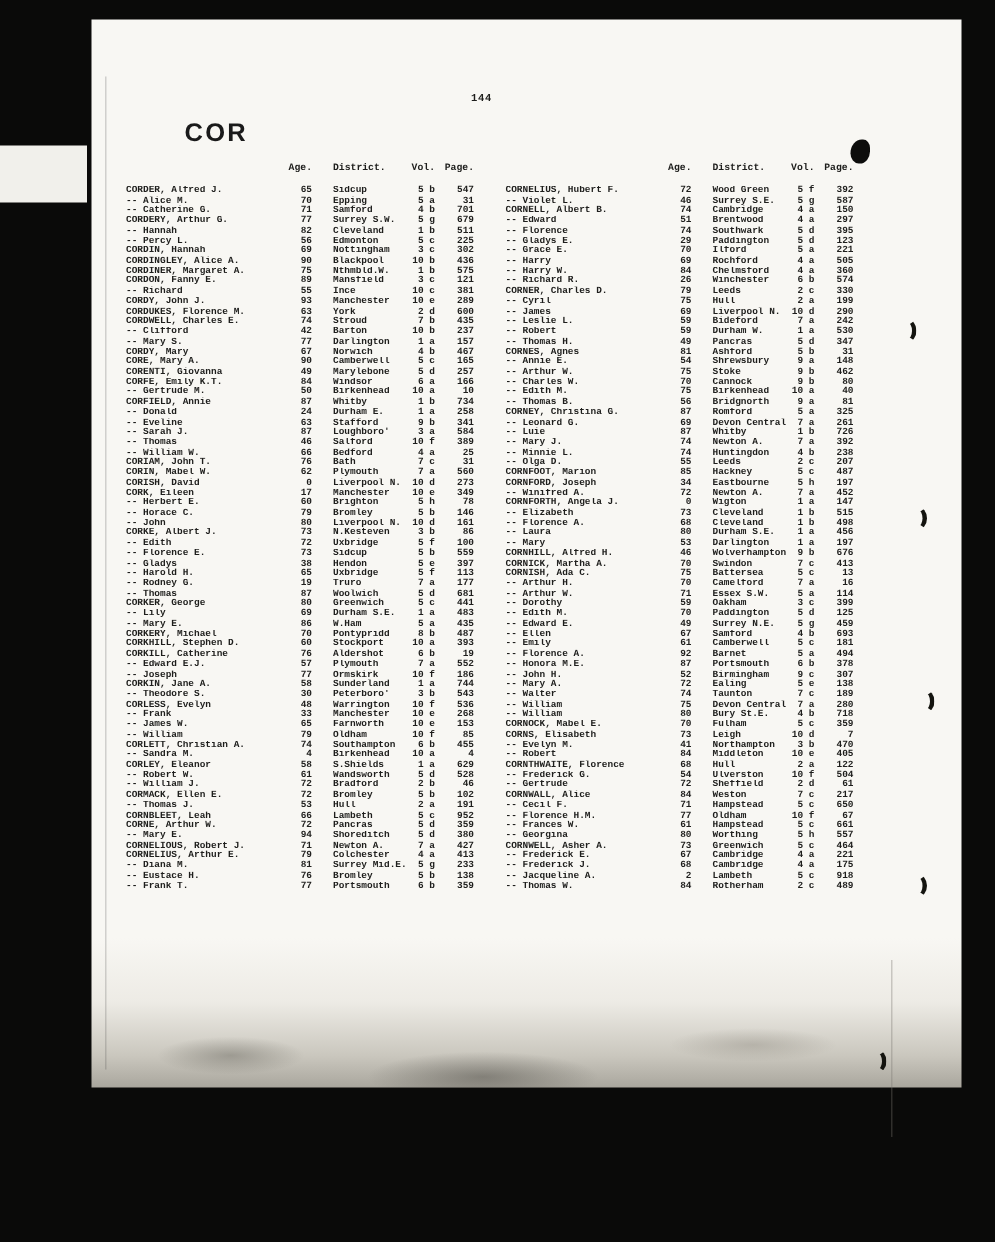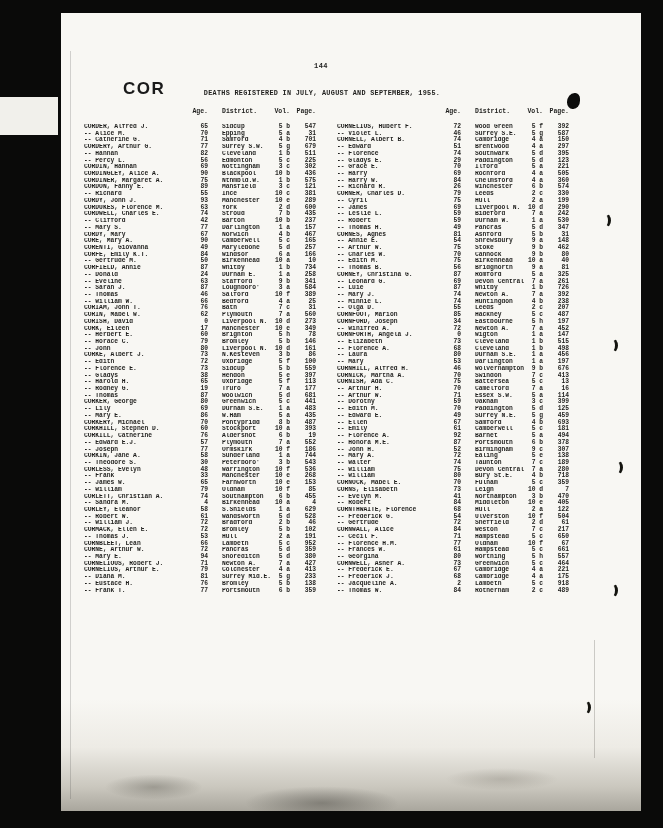--- a/index.html
+++ b/index.html
@@ -3,21 +3,21 @@
 <meta charset="utf-8">
 <style>
   html,body{margin:0;padding:0;}
   body{
     width:663px;height:828px;position:relative;overflow:hidden;
     background:#0a0a09;
     font-family:"Liberation Mono","DejaVu Sans Mono",monospace;
   }
   
   .page{
-    position:absolute;left:61px;top:13px;width:580px;height:798px;
+    position:absolute;left:61px;top:13px;width:580px;height:712px;
     background:
       radial-gradient(70px 18px at 16% 97%, rgba(90,88,80,.40), transparent 70%),
       radial-gradient(110px 24px at 45% 99%, rgba(70,68,62,.45), transparent 70%),
       radial-gradient(80px 16px at 76% 96%, rgba(120,115,105,.30), transparent 70%),
       linear-gradient(180deg,#f8f7f3 0%,#f8f7f3 86%,#edebe5 92%,#cac7be 97%,#a9a69d 100%);
     color:#1e1e1c;
   }
   .page-edge-line{position:absolute;left:9px;top:38px;bottom:12px;width:1px;background:rgba(70,70,70,.22);}
   
   .white-band{position:absolute;left:0;top:97px;width:58px;height:38px;background:#f1f0eb;}
@@ -51,21 +51,20 @@
 </head>
 <body>
 
 <div class="white-band"></div>
 
 <div class="page">
   <div class="page-edge-line"></div>
 
   <div class="folio">144</div>
   <div class="section-letter">COR</div>
-  <div class="register-title">DEATHS REGISTERED IN JULY, AUGUST AND SEPTEMBER, 1955.</div>
 
   <div class="col-head left grid">
     <span></span>
     <span class="hd-age">Age.</span>
     <span class="hd-district">District.</span>
     <span class="hd-vol">Vol.</span>
     <span class="hd-page">Page.</span>
   </div>
   <div class="col-head right grid">
     <span></span>

